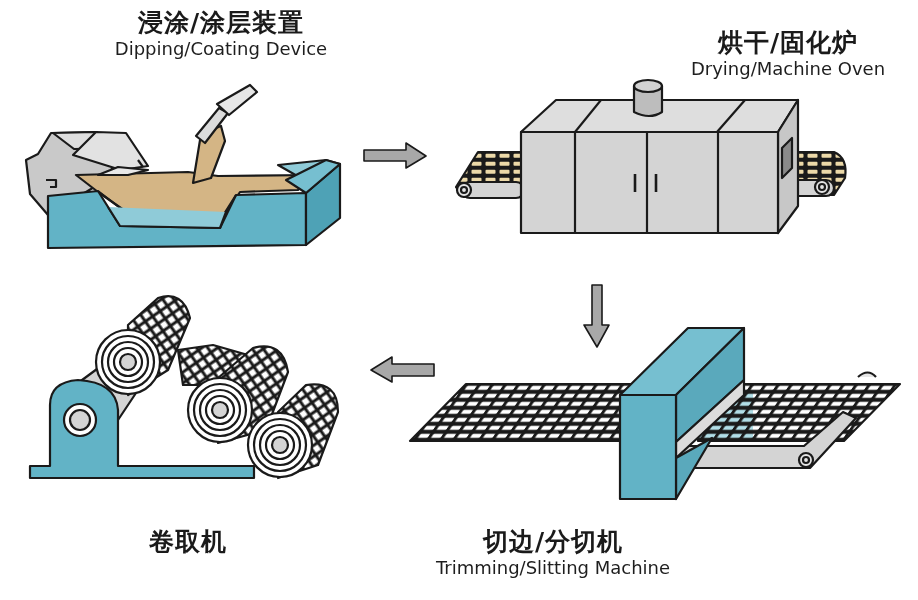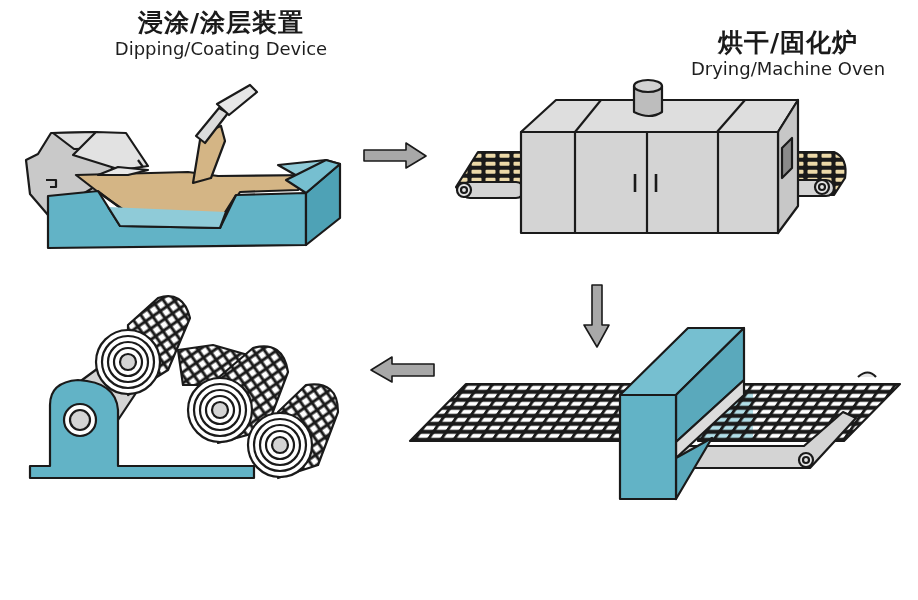--- a/index.html
+++ b/index.html
@@ -161,17 +161,20 @@
 
 <div class="label" id="lbl-dip">
   <div class="zh">浸涂/涂层装置</div>
   <div class="en">Dipping/Coating Device</div>
 </div>
 <div class="label" id="lbl-oven">
   <div class="zh">烘干/固化炉</div>
   <div class="en">Drying/Machine Oven</div>
 </div>
 <div class="label" id="lbl-trim">
+  <div class="zh">切边/分切机</div>
+  <div class="en">Trimming/Slitting Machine</div>
 </div>
 <div class="label" id="lbl-wind">
+  <div class="zh">卷取机</div>
 </div>
 
 </div>
 
 </body></html>

